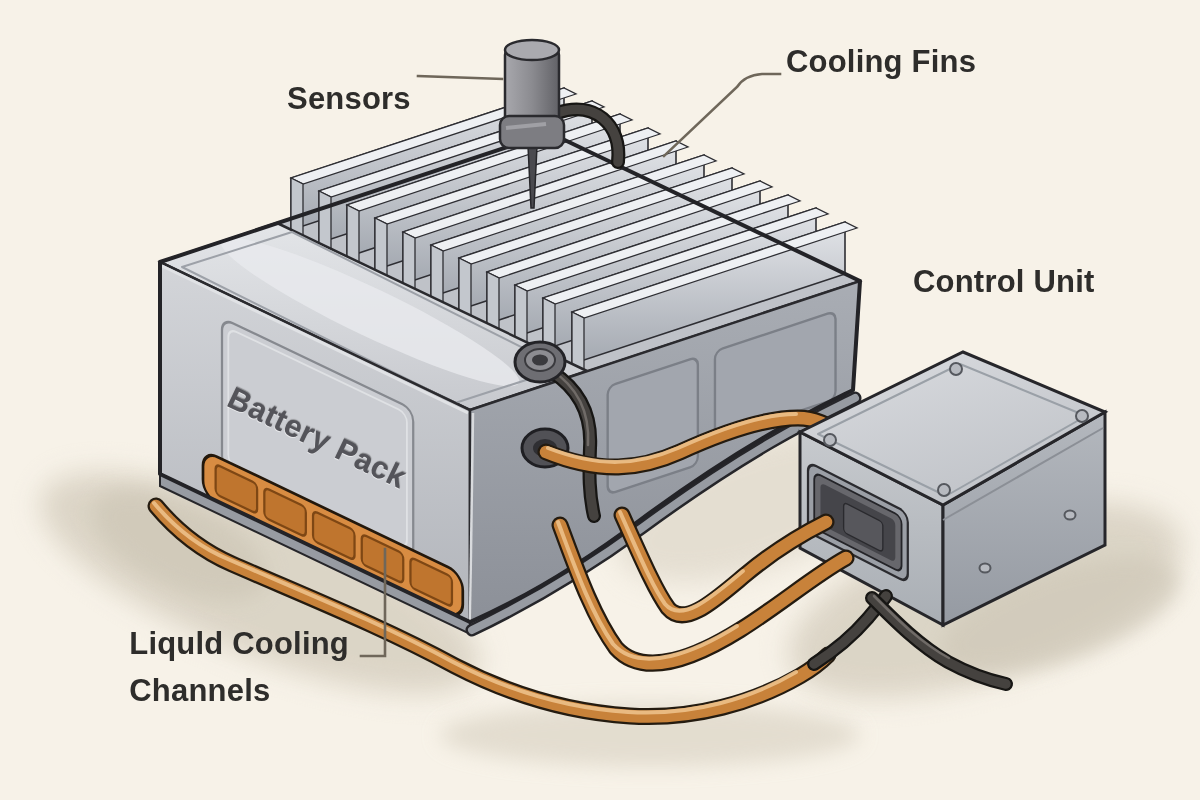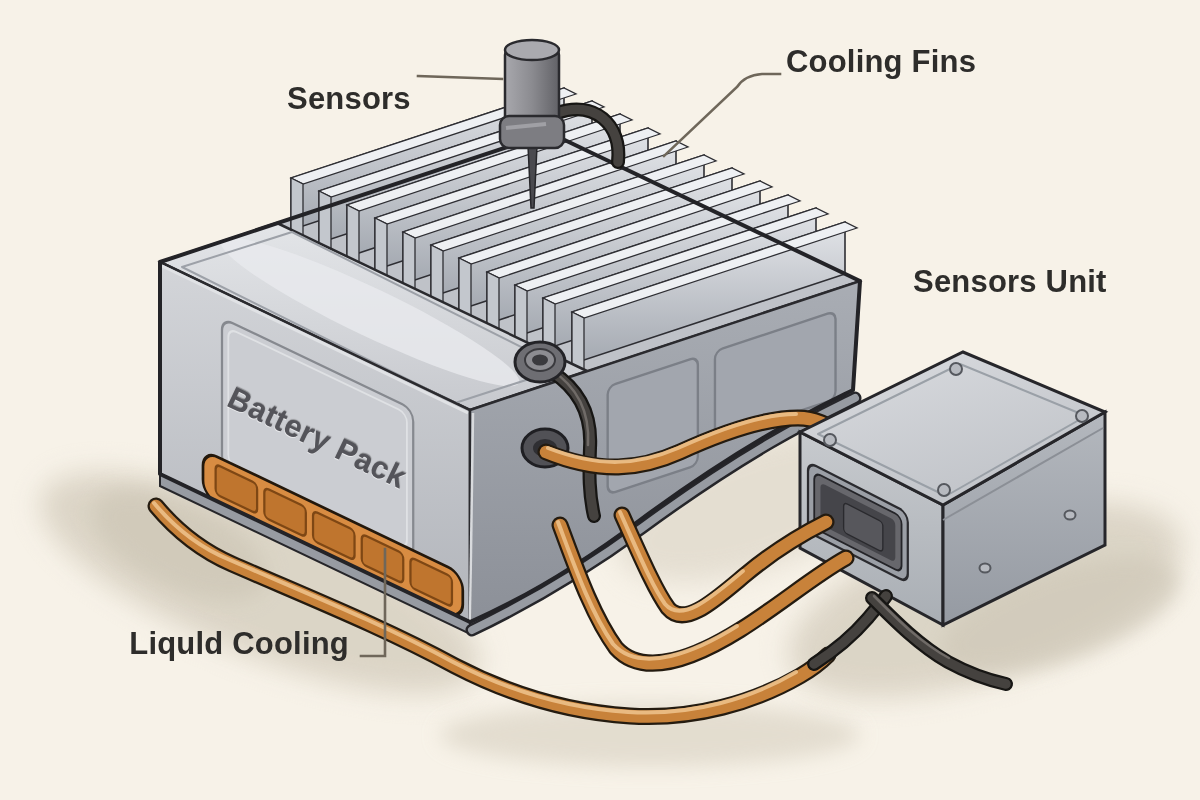--- a/index.html
+++ b/index.html
@@ -299,17 +299,18 @@
 
   <g>
     <path class="leader" d="M418,76 L502,79"></path>
     <path class="leader" d="M780,74 L762,74 Q745,75 737,87 L664,156"></path>
     <path class="leader" d="M385,549 L385,656 L361,656"></path>
   </g>
 </svg>
 
 <div class="callout" style="left:287px;top:57px;margin-top:24px;">Sensors</div>
 <div class="callout" style="left:786px;top:44px;text-align:right;">Cooling Fins</div>
-<div class="callout" style="left:913px;top:264px;">Sensors Unit</div>
+<div class="callout" style="left:913px;top:264px;">Control Unit</div>
 <div class="callout callout-right" style="right:851px;top:620px;">
   <div>Liquld Cooling</div>
+  <div>Channels</div>
 </div>
 <div class="engraved">Battery Pack</div>
 
 </body></html>

